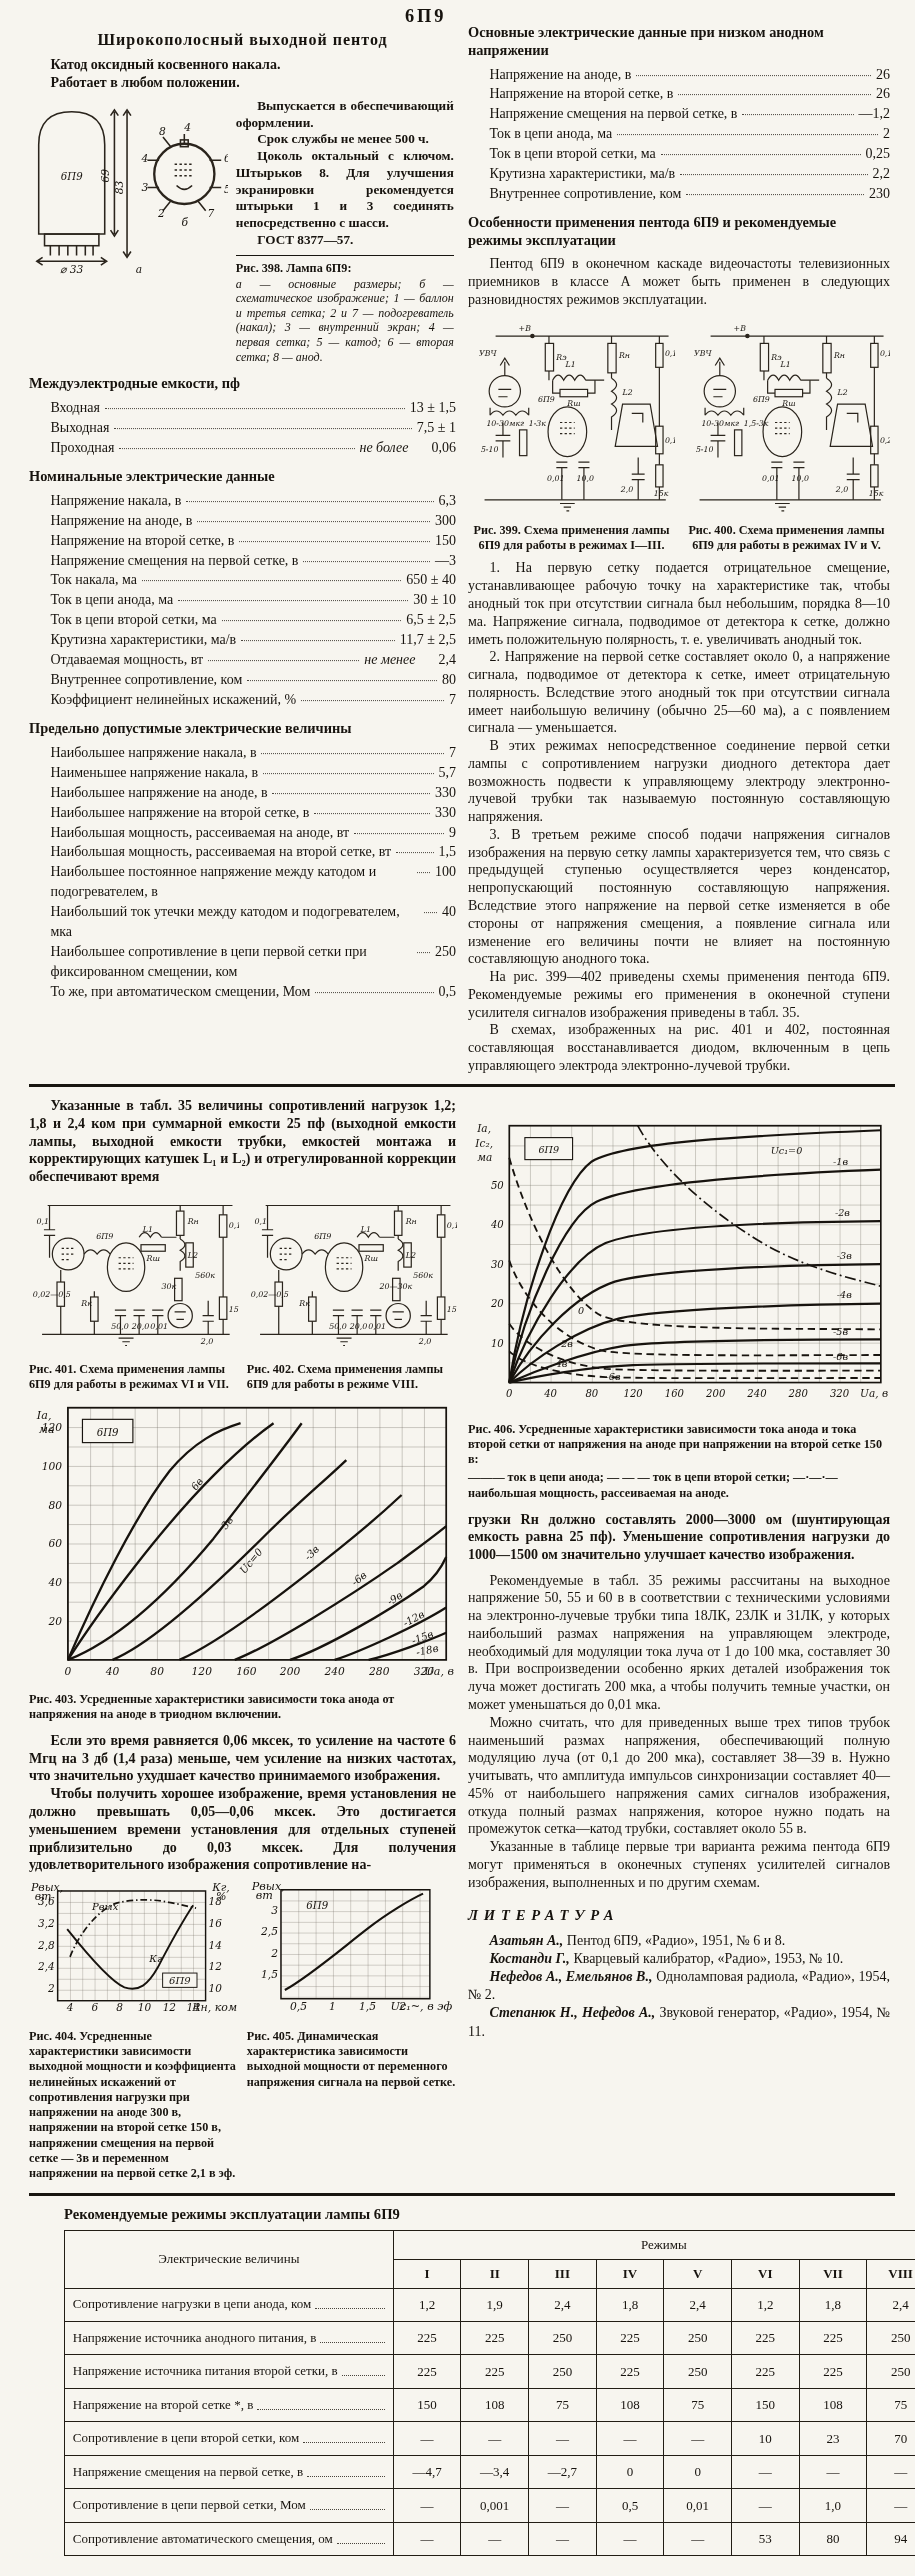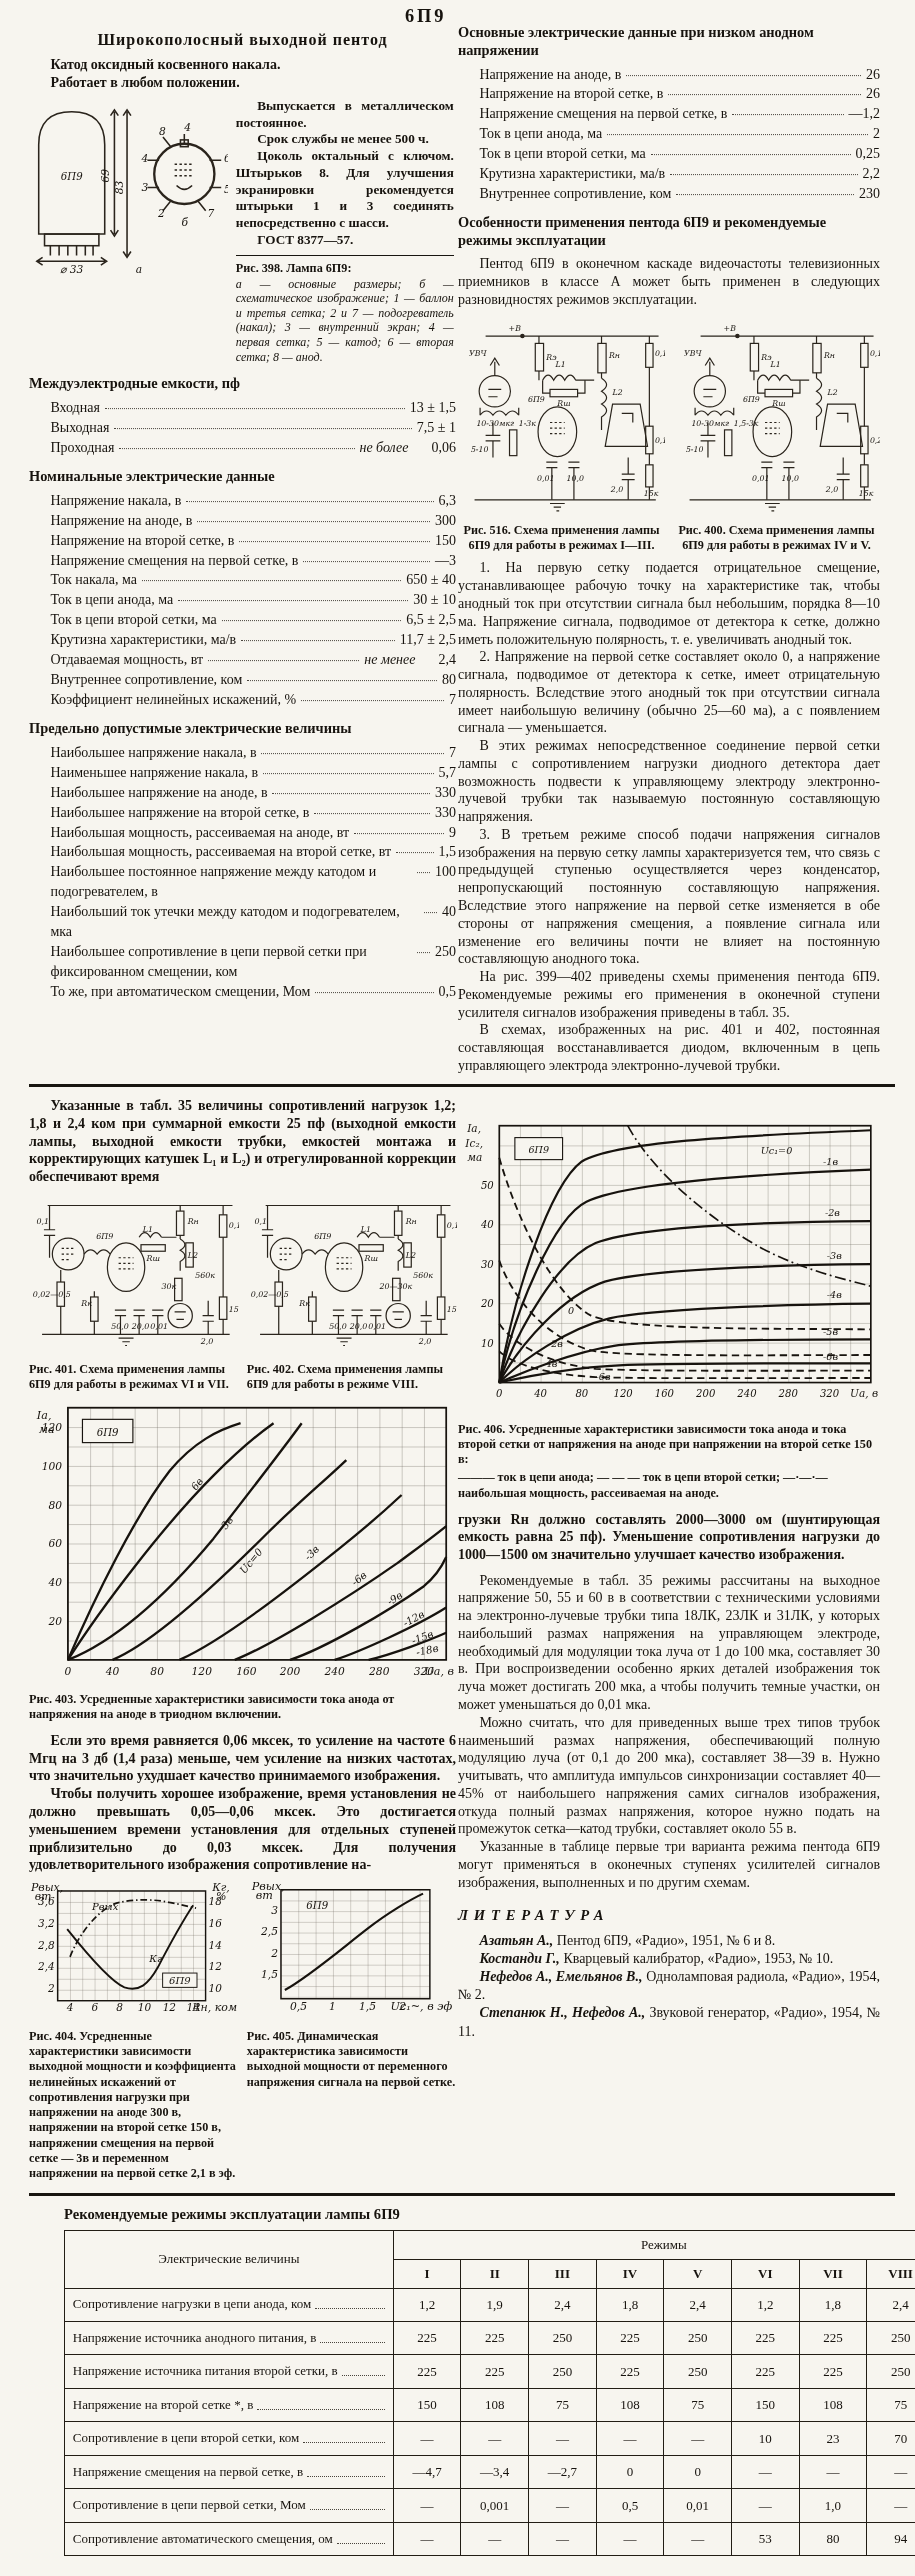--- a/index.html
+++ b/index.html
@@ -1,18 +1,18 @@
 <!DOCTYPE html>
 <html><head>
 <meta charset="utf-8">
 <style>
   html,body{margin:0;padding:0;background:#e9e7e1;}
   .page{width:916px;min-height:2576px;box-sizing:border-box;background:#f7f5ef;color:#17130e;
     font-family:"Liberation Serif","DejaVu Serif",serif;padding:5.8px 21.4px 25px 29px;}
-  .cols{display:flex;gap:2px;align-items:flex-start;}
+  .cols{display:flex;gap:12px;align-items:flex-start;}
   .col-l{width:427px;flex:0 0 427px;}
   .col-r{width:422px;flex:0 0 422px;}
   p{margin:0;text-align:justify;text-indent:21.4px;line-height:1.27;font-size:14px;}
   .b{font-weight:bold;}
   .tube-id{font-weight:bold;font-size:18.4px;text-align:right;padding-right:9.7px;letter-spacing:2.9px;}
   .doc-title{font-weight:bold;font-size:16px;text-align:center;margin:3.9px 0 7.8px;letter-spacing:1px;}
   .sec-head{font-weight:bold;font-size:14.4px;margin:9.7px 0 5.8px;text-align:left;line-height:1.25;}
   .s-row{display:flex;align-items:baseline;font-size:14px;line-height:1.42;padding-left:21.4px;}
   .s-lbl{white-space:normal;}
   .s-dots{flex:1;border-bottom:1.9px dotted #4a453d;margin:0 4.9px;transform:translateY(-2.9px);min-width:13.6px;}
@@ -85,21 +85,21 @@
             <text x="201" y="66">6</text>
             <text x="201" y="98">5</text>
             <text x="184" y="122">7</text>
             <text x="133" y="122">2</text>
             <text x="116" y="96">3</text>
             <text x="116" y="66">4</text>
             <text x="160" y="34">4</text>
           </g>
         </svg>
         <div style="width:218px;">
-          <p class="b" style="font-size:13.2px">Выпускается в металлическом постоянное.</p>
+          <p class="b" style="font-size:13.2px">Выпускается в обеспечивающий оформлении.</p>
           <p class="b" style="font-size:13.2px">Срок службы не менее 500 ч.</p>
           <p class="b" style="font-size:13.2px">Цоколь октальный с ключом. Штырьков 8. Для улучшения экранировки рекомендуется штырьки 1 и 3 соединять непосредственно с шасси.</p>
           <p class="b" style="font-size:13.2px">ГОСТ 8377—57.</p>
           <hr class="rule-thin">
           <div class="fig-cap">Рис. 398. Лампа 6П9:</div>
           <div class="fig-legend">а — основные размеры;  б — схематическое изображение; 1 — баллон и третья сетка; 2 и 7 — подогреватель (накал); 3 — внутренний экран; 4 — первая сетка; 5 — катод; 6 — вторая сетка; 8 — анод.</div>
         </div>
       </div>
 
       <div class="sec-head">Междуэлектродные емкости, пф</div>
@@ -384,21 +384,21 @@
               <text x="14" y="144">5-10</text>
               <text x="66" y="116">1-3к</text>
               <text x="86" y="176">0,01</text>
               <text x="118" y="176">10,0</text>
               <text x="166" y="188">2,0</text>
               <text x="202" y="192">15к</text>
               <text x="214" y="40">0,1</text>
               <text x="214" y="134">0,1</text>
             </g>
           </svg>
-          <div class="fig-cap ctr">Рис. 516. Схема применения лампы 6П9 для работы в режимах I—III.</div>
+          <div class="fig-cap ctr">Рис. 399. Схема применения лампы 6П9 для работы в режимах I—III.</div>
         </div>
         <div class="figbox">
           <svg width="207" height="206" viewBox="0 0 225 212">
             <g stroke="#2a241c" fill="none" stroke-width="1.3">
               <path d="M30 18 H218 M18 196 H215"></path>
               <circle cx="70" cy="18" r="1.8" fill="#2a241c"></circle>
               <rect x="84" y="26" width="9" height="30"></rect>
                 <path d="M88 18 V26 M88 56 V66"></path>
               <path d="M92 66 q6 -11 12 0 q6 -11 12 0 q6 -11 12 0 M128 66 H148"></path>
               <rect x="100" y="76" width="30" height="8"></rect>

